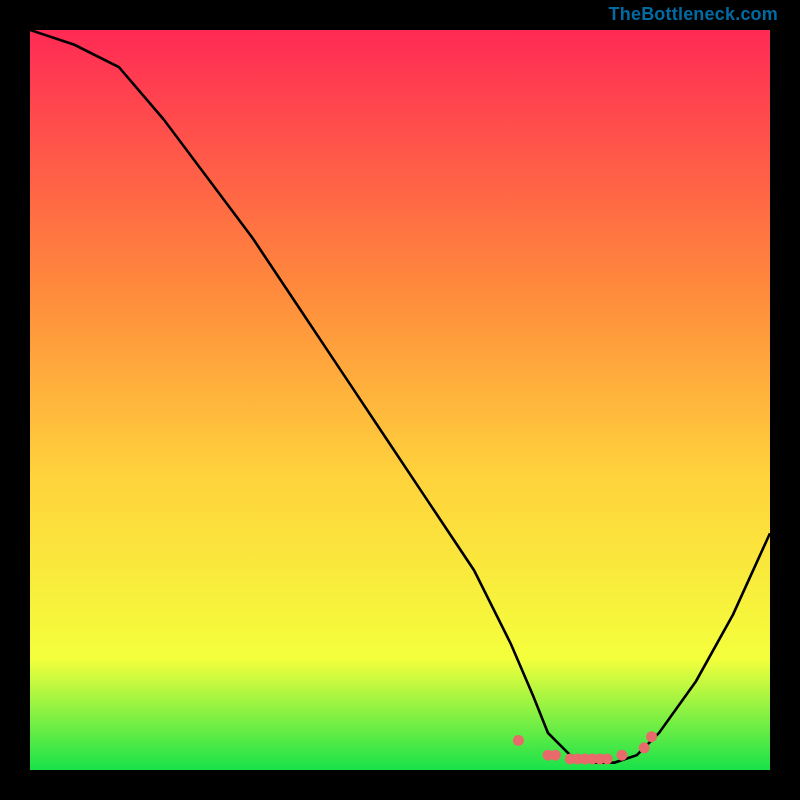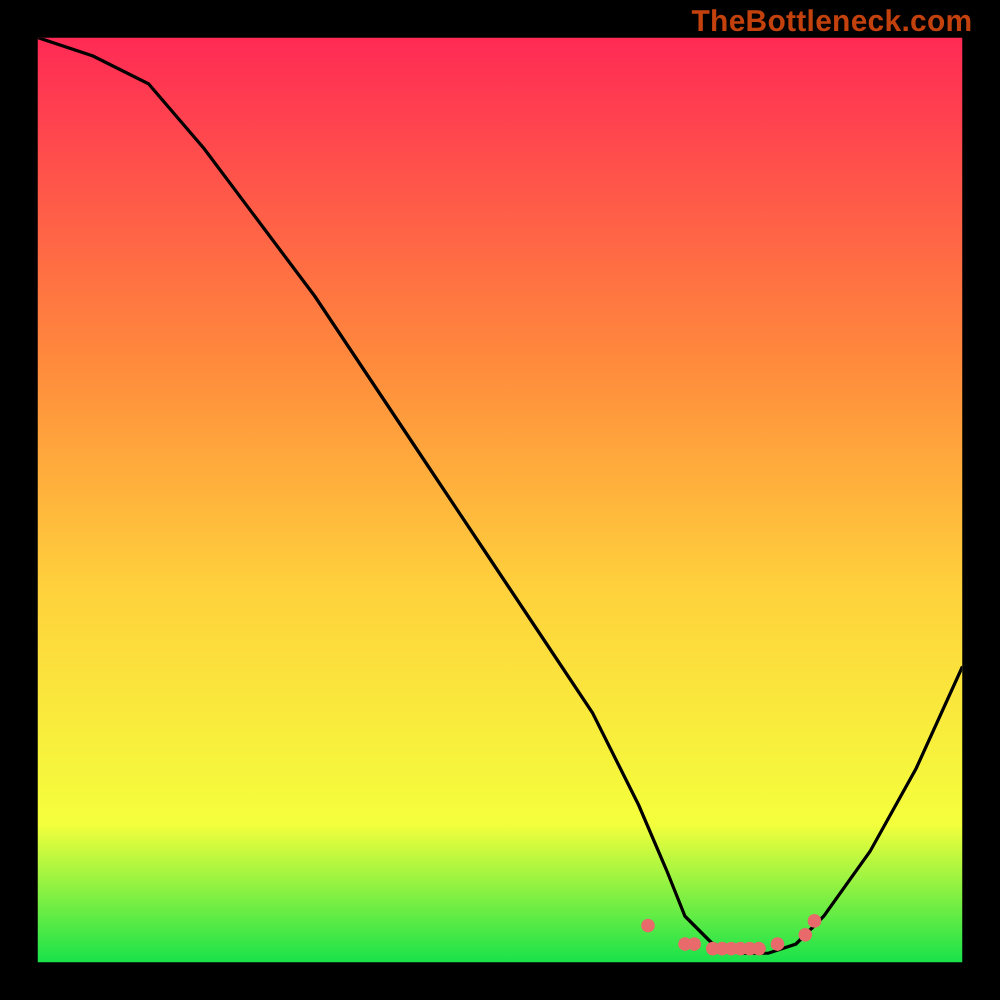--- a/index.html
+++ b/index.html
@@ -14,23 +14,23 @@
   .stage {
     position: relative;
     width: 800px;
     height: 800px;
     background: #000;
   }
   .watermark {
     position: absolute;
     top: 4px;
     right: 22px;
-    color: #c2410c;
+    color: #0369a1;
     font-weight: 700;
-    font-size: 24px;
+    font-size: 18px;
     letter-spacing: 0.2px;
     user-select: none;
   }
   .plot {
     position: absolute;
     left: 30px;
     top: 30px;
     width: 740px;
     height: 740px;
   }

